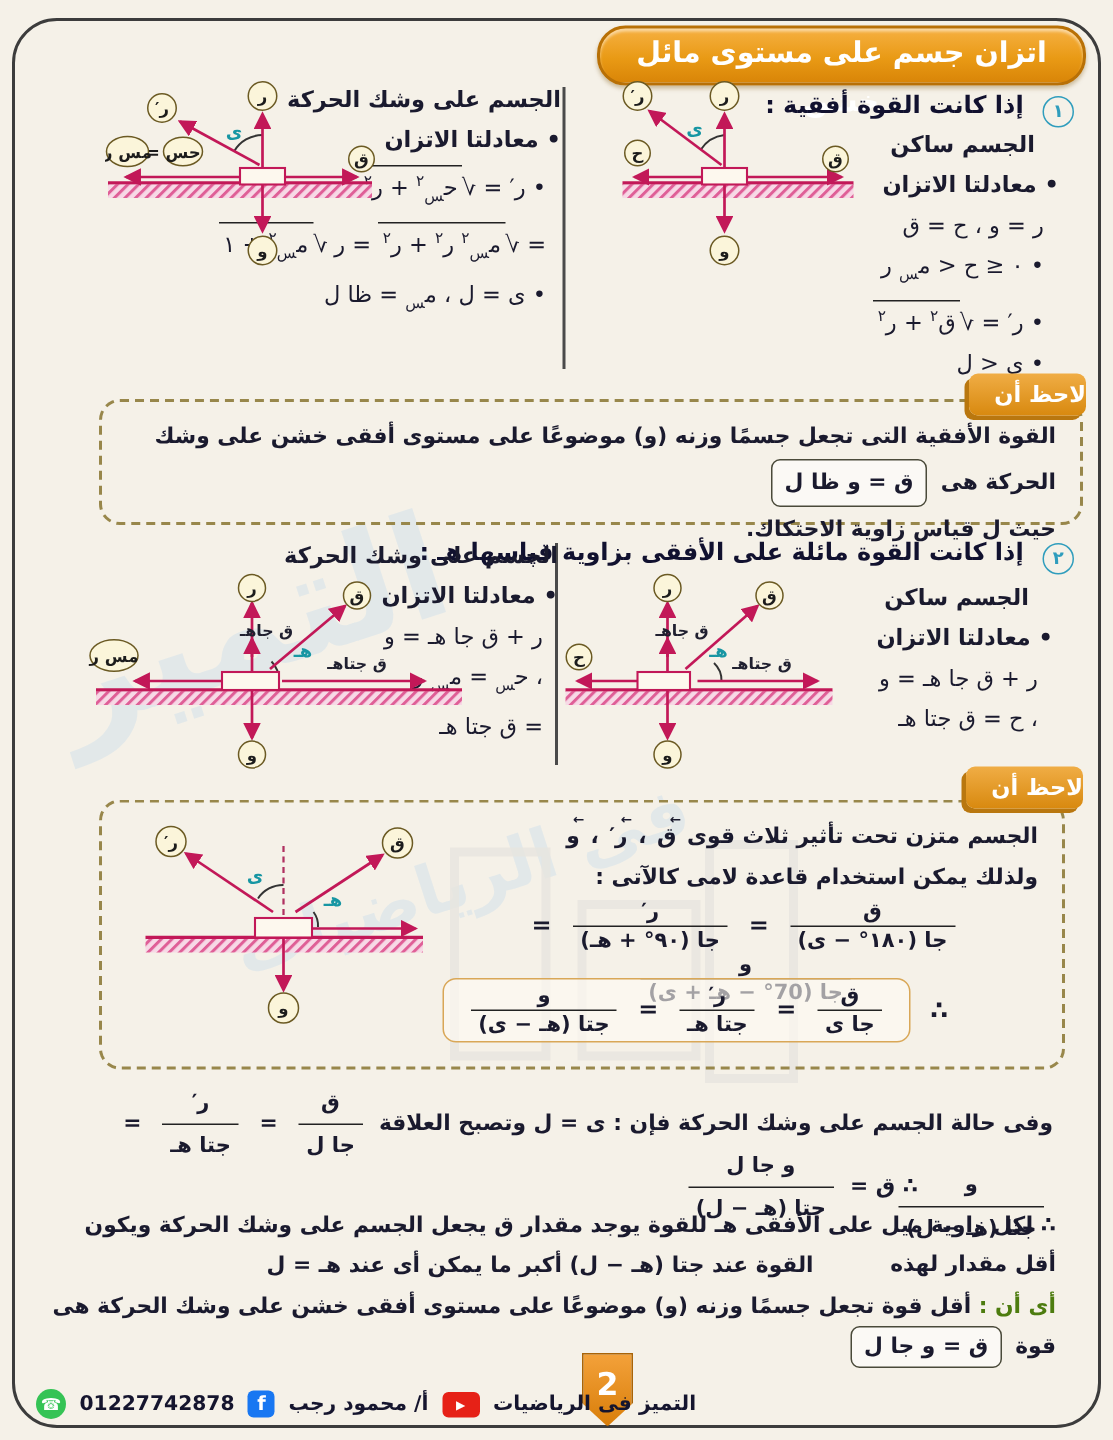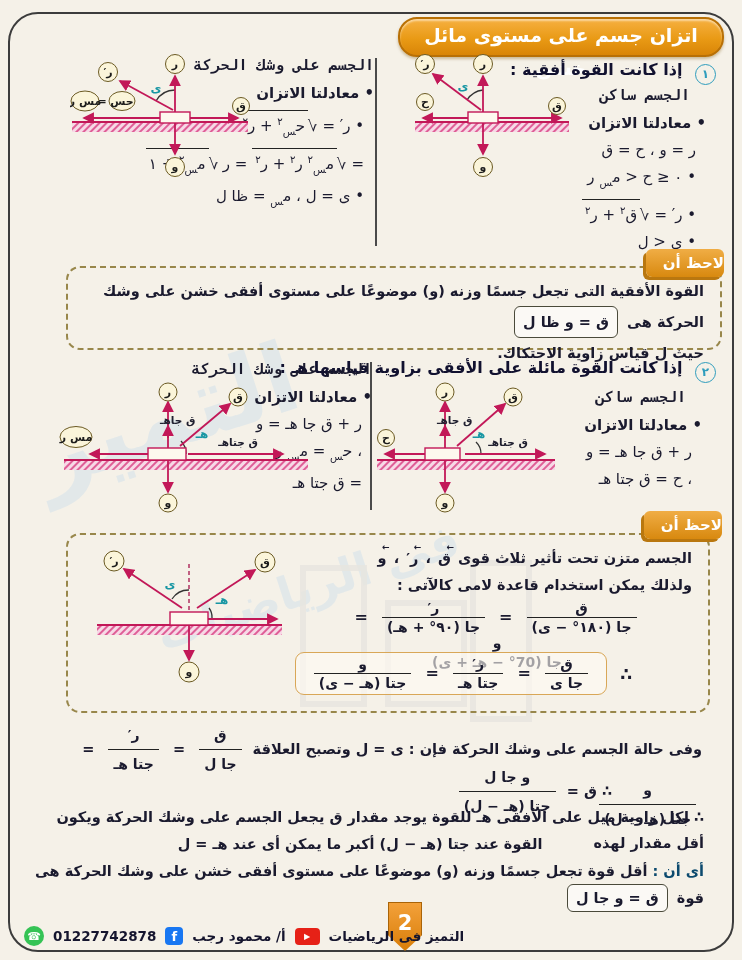--- a/index.html
+++ b/index.html
@@ -19,21 +19,21 @@
   .banner{left:398px;top:17px;width:322px;height:36px;background:linear-gradient(180deg,#f6b041 0%,#e99a15 55%,#d98507 100%);
     border:2px solid #b87006;border-radius:19px;color:#fff;font-size:19px;font-weight:700;text-align:center;line-height:33px;
     box-shadow:0 2px 3px rgba(120,80,0,.35), inset 0 2px 2px rgba(255,255,255,.5);}
 
   .heading{font-size:16px;font-weight:700;color:#11112f;white-space:nowrap;}
   .snum{display:inline-flex;width:19px;height:19px;border:1.7px solid #2f9dbd;border-radius:50%;color:#2f9dbd;
     font-size:12px;align-items:center;justify-content:center;font-weight:700;margin-left:7px;vertical-align:-3px;}
 
   .col{direction:rtl;text-align:right;}
   .col p{margin:0 0 6px 0;line-height:21px;}
-  .state{font-weight:700;padding-right:16px;font-size:15px;font-family:Liberation Mono, monospace;}
+  .state{font-weight:700;padding-right:16px;font-size:15px;}
   .eqtitle{font-weight:700;font-size:15px;}
   .eq{font-size:15px;padding-right:10px;}
   sub,sup{font-size:68%;}
   .sq{white-space:nowrap;}
   .sgn{display:inline-block;transform:scaleX(-1);}
   .rad{display:inline-block;border-top:1.4px solid #222;padding:0 3px;}
 
   .vline{position:absolute;width:1.6px;background:#4a4a4a;z-index:2;}
 
   
@@ -46,21 +46,21 @@
 
   
   .frac{display:inline-block;text-align:center;vertical-align:middle;margin:0 6px;font-size:14px;font-weight:600;}
   .frac .num{display:block;padding:0 5px 1px;}
   .frac .den{display:block;border-top:1.4px solid #222;padding:1px 5px 0;}
   .eqs{font-weight:700;margin:0 3px;}
   .lamibox{display:inline-block;border:1.8px solid #d9a757;border-radius:9px;padding:3px 12px;background:rgba(255,252,244,.6);}
   .therefore{font-size:17px;font-weight:700;margin-left:8px;vertical-align:middle;}
 
   .prose{font-size:14.5px;font-weight:700;line-height:26px;}
-  .blue{color:#0c4a6e;}
+  .blue{color:#4d7c0f;}
 
   
   .vec{position:relative;display:inline-block;padding:0 2px;}
   .vec i{position:absolute;top:-11px;right:0;font-size:9px;font-style:normal;letter-spacing:-1px;}
 
   
   .shield{left:388px;top:902px;width:32px;height:47px;background:linear-gradient(180deg,#f3a13a,#d97e0a);
     clip-path:polygon(0 0,100% 0,100% 68%,50% 100%,0 68%);color:#fff;font-weight:700;font-size:21px;text-align:center;line-height:40px;
     border:1px solid #a96408;}
   .footer{left:24px;top:926px;display:flex;direction:ltr;align-items:center;gap:9px;font-size:13.5px;font-weight:700;color:#15152e;}

